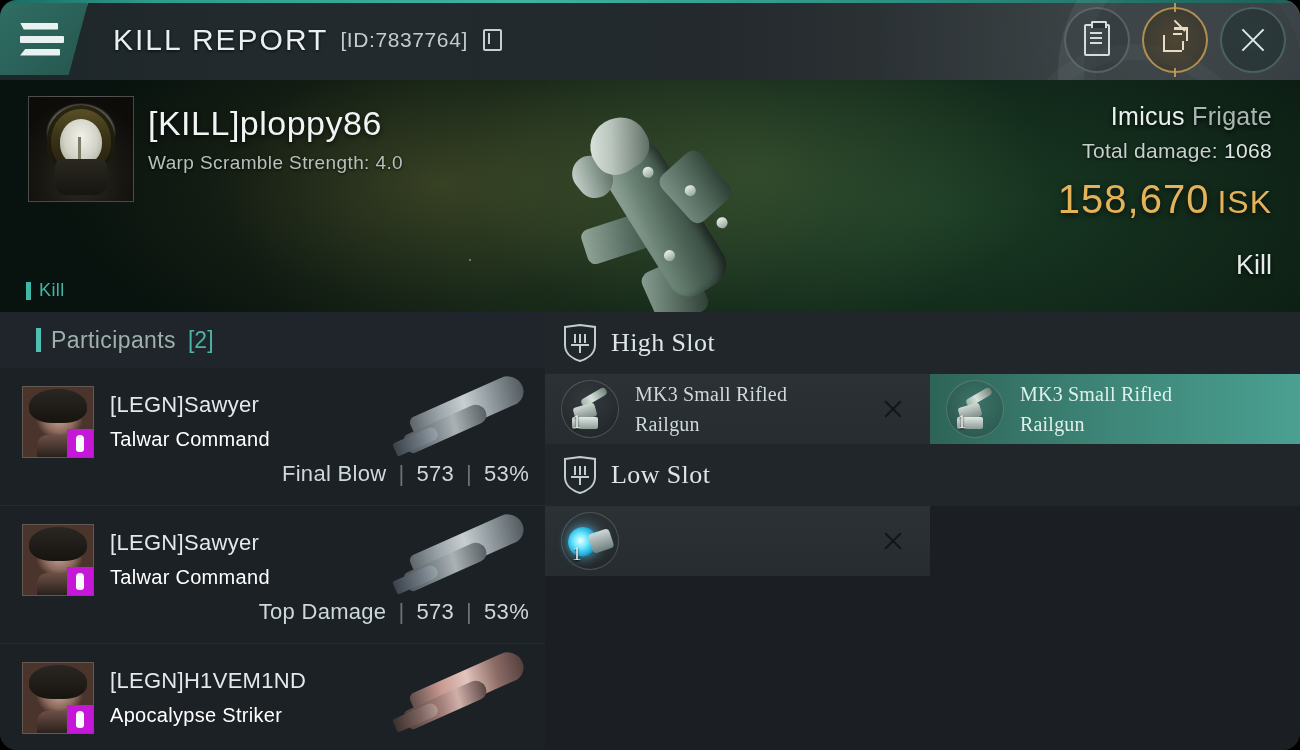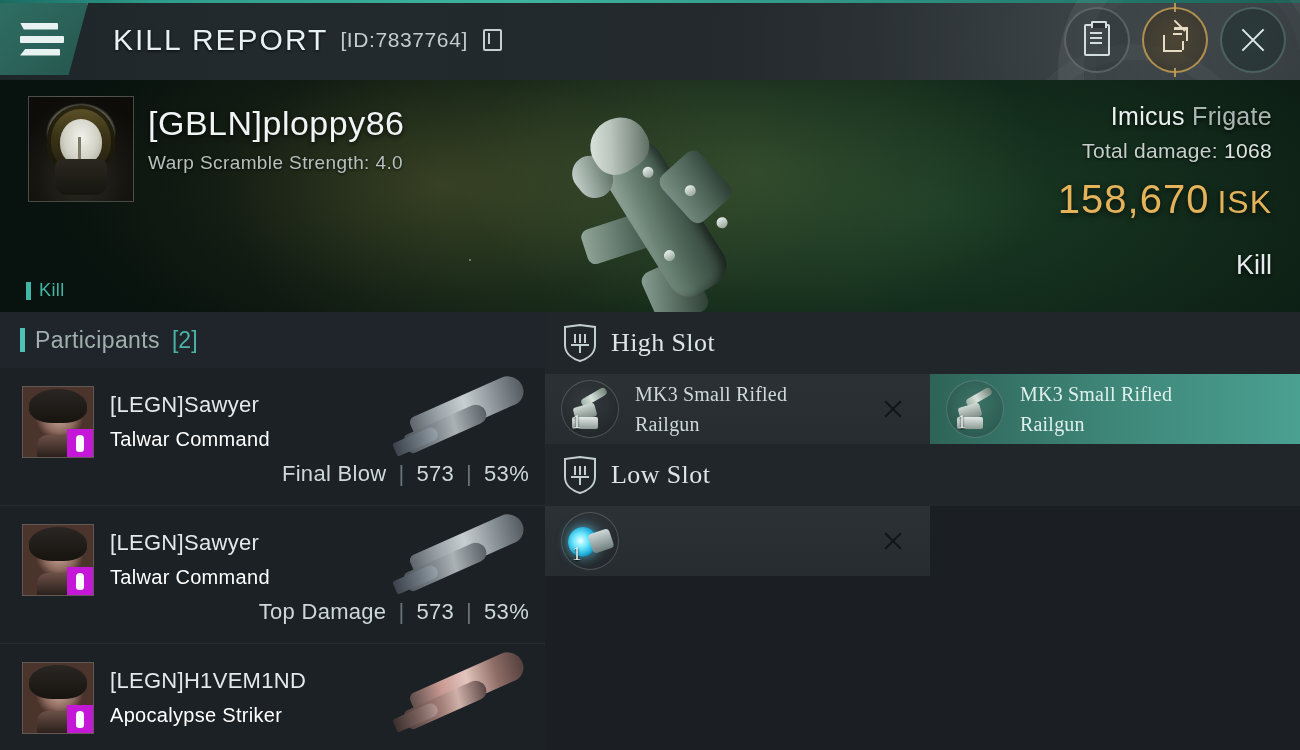--- a/index.html
+++ b/index.html
@@ -2,21 +2,21 @@
 <html><head>
 <meta charset="utf-8">
 <style>
   html,body{margin:0;padding:0;background:#000;}
   body{
     width:1300px;height:750px;overflow:hidden;
     font-family:"Liberation Sans", sans-serif;
     color:#d6dde0;
     -webkit-font-smoothing:antialiased;
   }
-  #app{position:relative;width:1300px;height:750px;overflow:hidden;background:#15191c;}
+  #app{position:relative;width:1300px;height:750px;overflow:hidden;background:#15191c;border-radius:17px;}
 
   
   .header{
     position:absolute;left:0;top:0;width:1300px;height:80px;
     background:
       radial-gradient(circle at 88% 60%, rgba(120,130,135,.20) 0%, rgba(120,130,135,0) 38%),
       radial-gradient(circle at 96% 30%, rgba(140,150,155,.16) 0%, rgba(0,0,0,0) 30%),
       linear-gradient(90deg,#1d2629 0%,#222a2d 18%,#23292c 55%,#262c2e 85%,#20262a 100%);
     overflow:hidden;
   }
@@ -222,21 +222,21 @@
   .stat-isk{margin-top:14px;font-size:40px;color:#e3b259;letter-spacing:1px;text-shadow:0 2px 6px rgba(0,0,0,.75);}
   .stat-isk .unit{font-size:32px;margin-left:8px;}
   .stat-kill{position:absolute;right:28px;top:170px;font-size:27px;color:#e4ebea;text-shadow:0 2px 4px rgba(0,0,0,.85);}
 
   
   .left-panel{
     position:absolute;left:0;top:312px;width:545px;height:438px;
     background:#1a1f23;overflow:hidden;
   }
   .lp-head{
-    height:56px;display:flex;align-items:center;gap:10px;padding-left:20px;
+    height:56px;display:flex;align-items:center;gap:10px;padding-left:36px;
     background:#1f252a;box-sizing:border-box;
   }
   .lp-head .bar{width:5px;height:24px;background:#4ec2b2;}
   .lp-head .t{font-size:23px;color:#9fb0ad;letter-spacing:.4px;}
   .lp-head .n{font-size:23px;color:#49b4a6;margin-left:2px;}
 
   .prow{
     position:relative;height:138px;box-sizing:border-box;
     border-bottom:1px solid rgba(255,255,255,.055);
     background:#1c2125;
@@ -417,21 +417,21 @@
   <div class="banner">
     <div class="banner-stars"></div>
 
     <div class="victim-portrait">
       <span class="hood"></span>
         <span class="face"></span>
         <span class="visor"></span>
         <span class="mask"></span>
     </div>
 
-    <div class="victim-name">[GBLN]ploppy86</div>
+    <div class="victim-name">[KILL]ploppy86</div>
     <div class="victim-sub">Warp Scramble Strength: 4.0</div>
 
     <div class="kill-tag">
       <span class="bar"></span>
       <span class="txt">Kill</span>
     </div>
 
     <div class="ship-art">
       <span class="wingL"></span>
         <span class="tail"></span>

